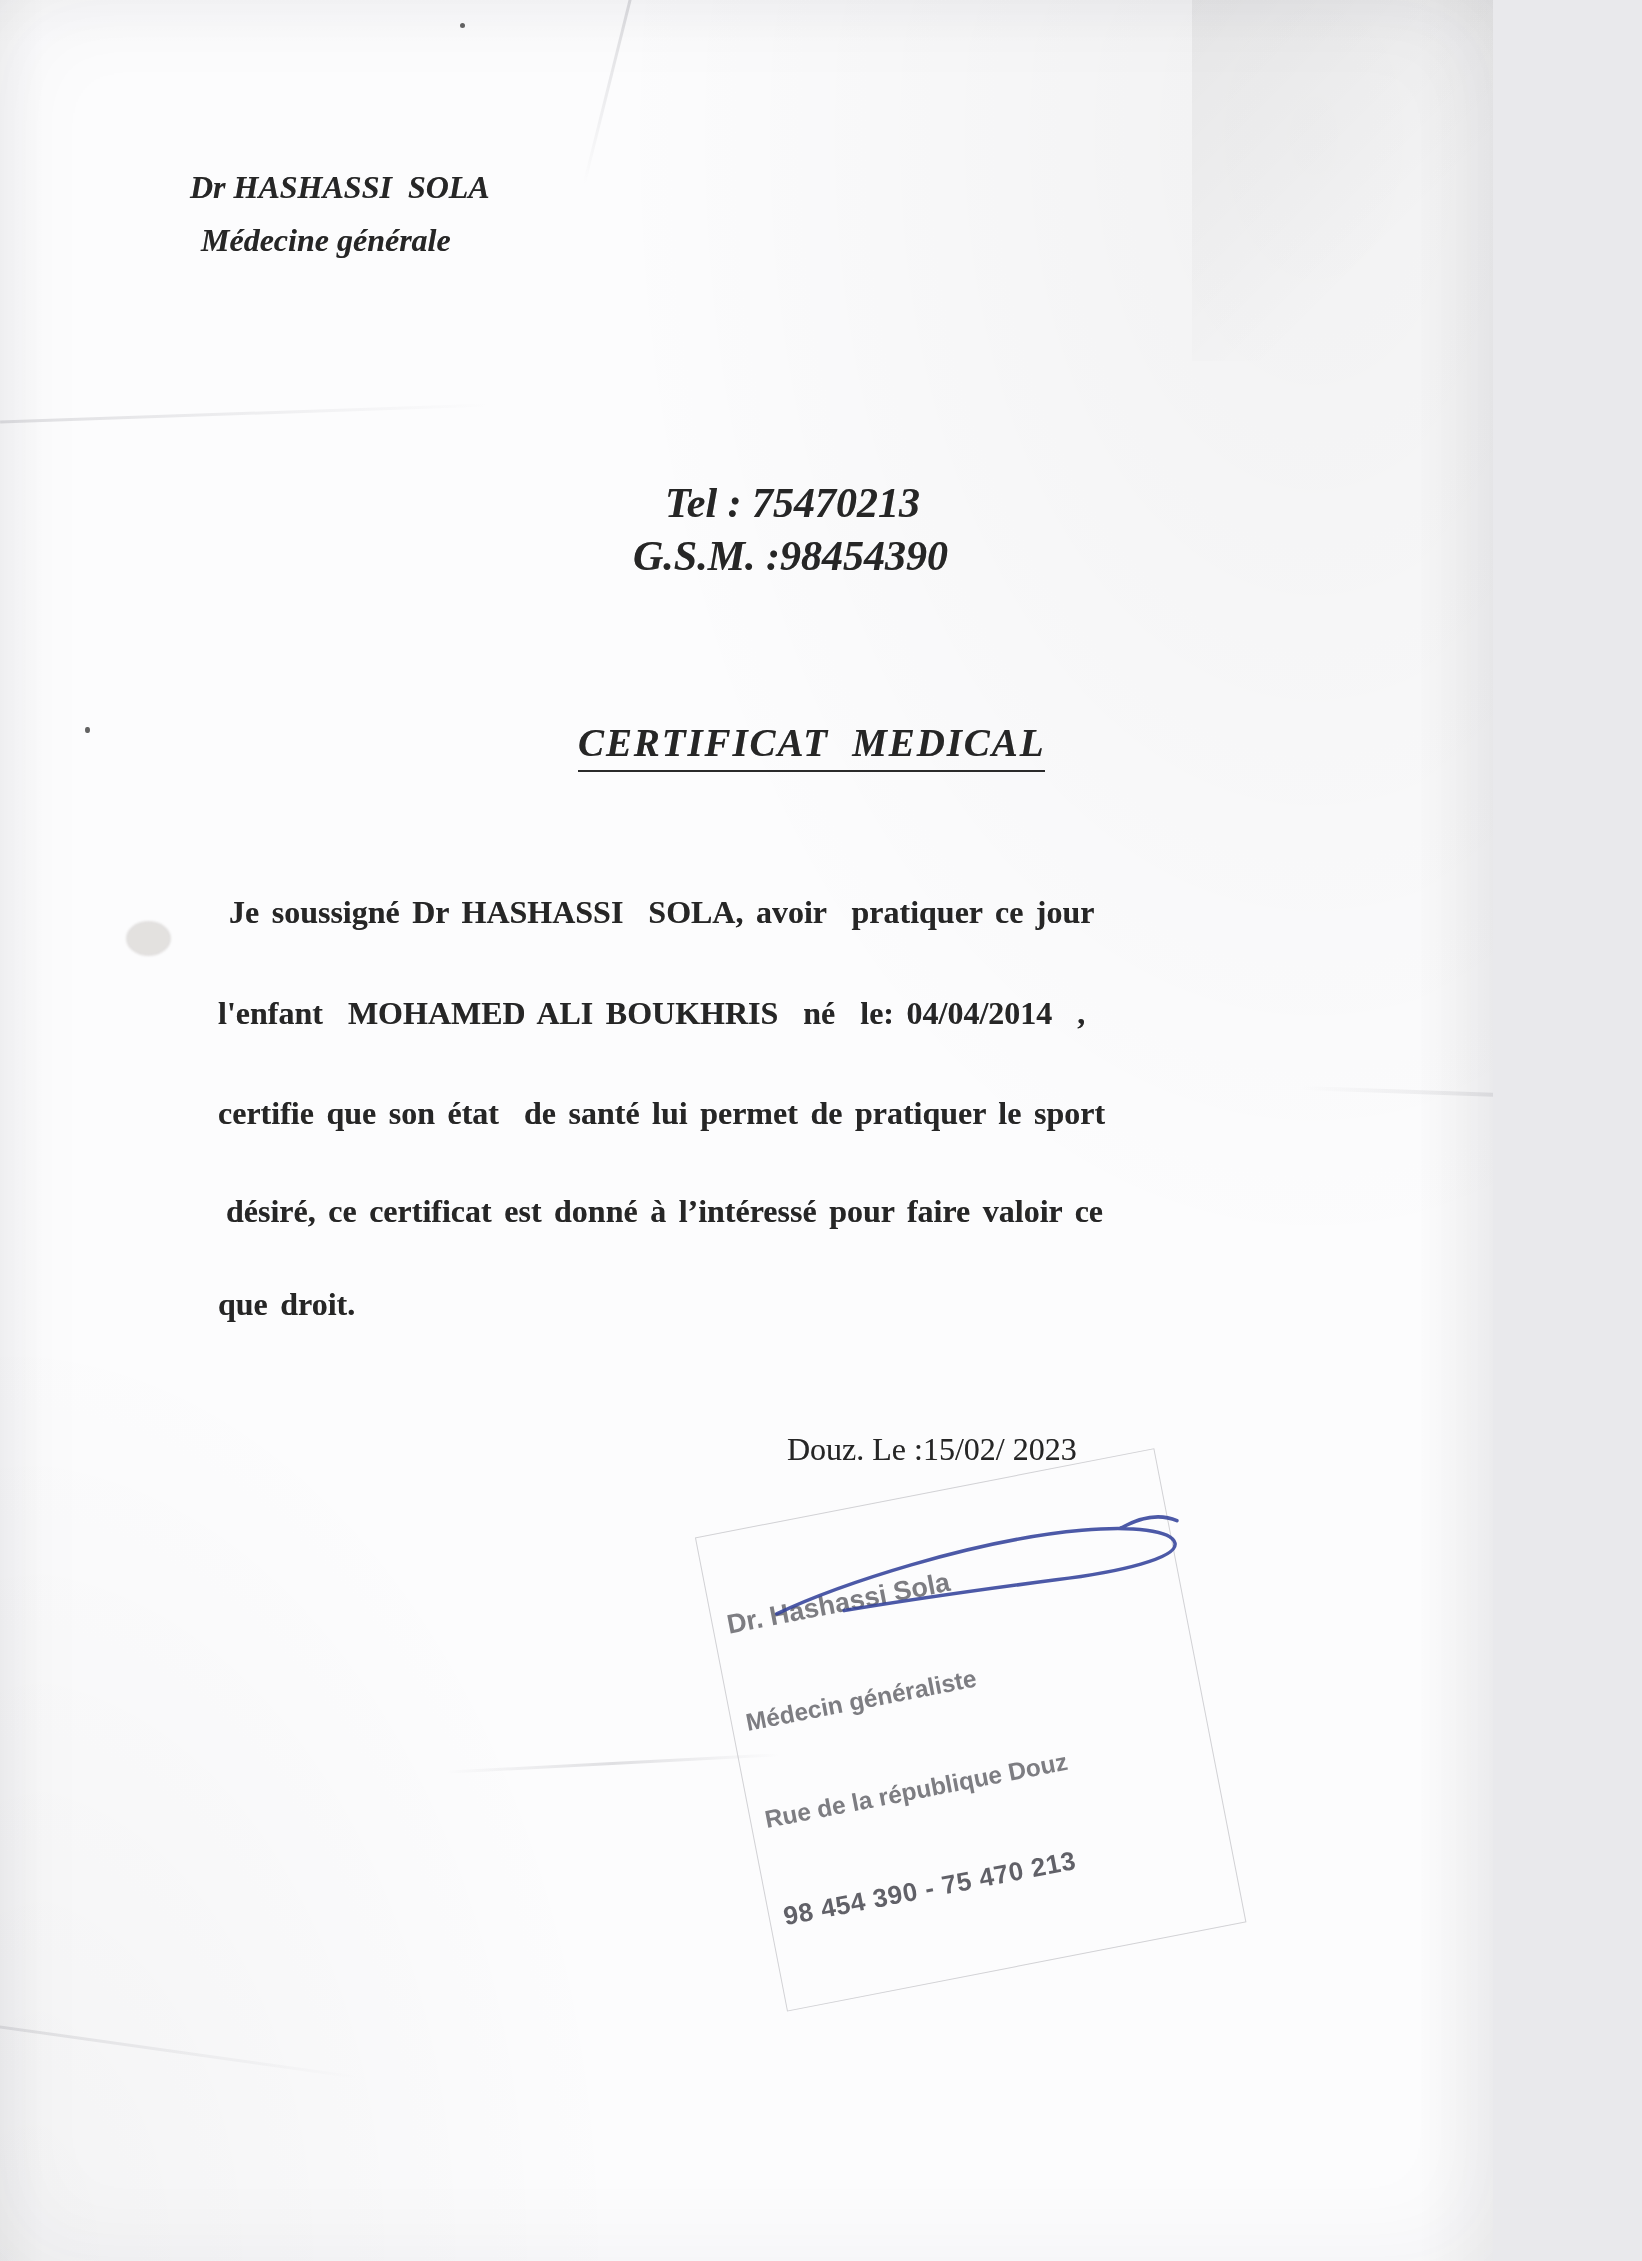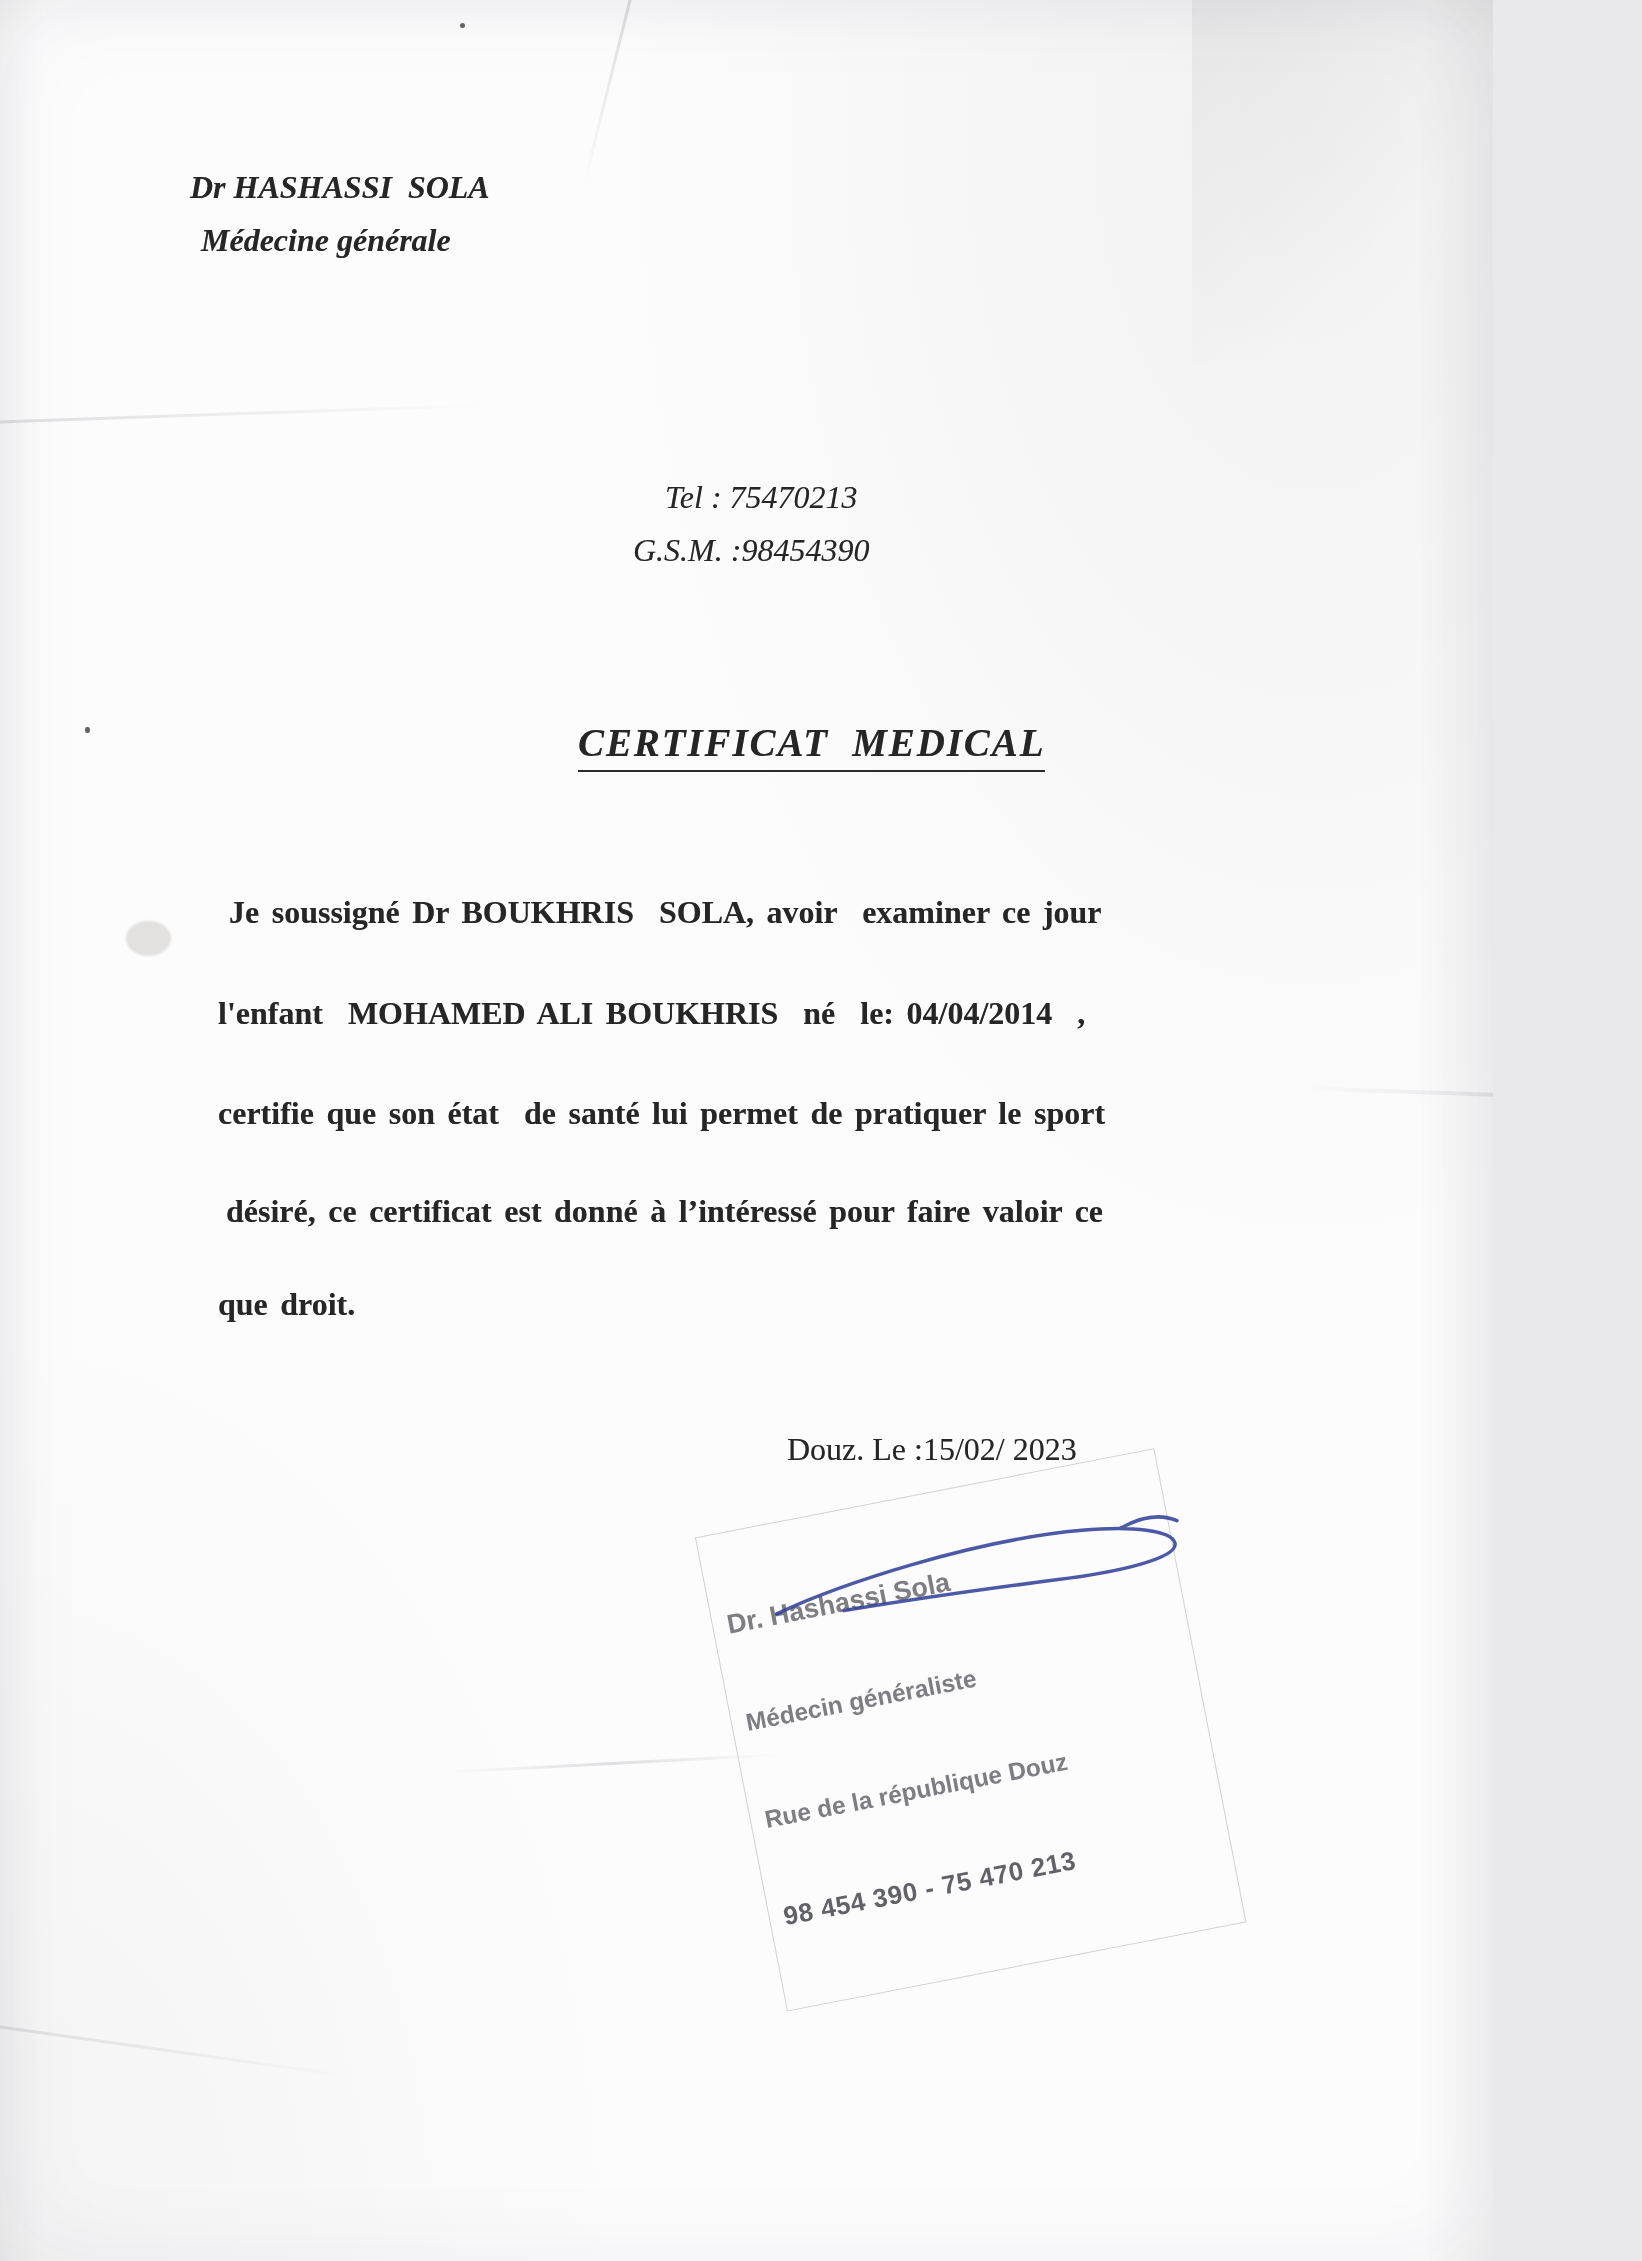--- a/index.html
+++ b/index.html
@@ -27,23 +27,23 @@
     position: absolute;
     white-space: pre;
     text-shadow: 0 0 0.6px rgba(30,30,30,0.35);
   }
   .hdr {
     font-weight: bold;
     font-style: italic;
     font-size: 32px;
   }
   .tel {
-    font-weight: normal;
+    font-weight: bold;
     font-style: italic;
-    font-size: 32px;
+    font-size: 42px;
   }
   .title {
     font-weight: bold;
     font-style: italic;
     font-size: 39px;
     letter-spacing: 1.9px;
     border-bottom: 2.6px solid #2b2b2b;
     padding-bottom: 5.2px;
   }
   .body-line {
@@ -127,21 +127,21 @@
   <div class="smudge" style="left:126px; top:921px; width:45px; height:35px;"></div>
 
   <div class="txt hdr" style="left:190px; top:169px;">Dr HASHASSI  SOLA</div>
   <div class="txt hdr" style="left:201px; top:222px;">Médecine générale</div>
 
   <div class="txt tel" style="left:665px; top:479px;">Tel : 75470213</div>
   <div class="txt tel" style="left:633px; top:532px;">G.S.M. :98454390</div>
 
   <div class="txt title" style="left:536px; top:720px;margin-left:42px;">CERTIFICAT  MEDICAL</div>
 
-  <div class="txt body-line" style="left:229px; top:894px;">Je soussigné Dr BOUKHRIS  SOLA, avoir  examiner ce jour</div>
+  <div class="txt body-line" style="left:229px; top:894px;">Je soussigné Dr HASHASSI  SOLA, avoir  pratiquer ce jour</div>
   <div class="txt body-line" style="left:218px; top:995px;">l'enfant  MOHAMED ALI BOUKHRIS  né  le: 04/04/2014  ,</div>
   <div class="txt body-line" style="left:218px; top:1095px;">certifie que son état  de santé lui permet de pratiquer le sport</div>
   <div class="txt body-line" style="left:215px; top:1193px;margin-left:11px;">désiré, ce certificat est donné à l’intéressé pour faire valoir ce</div>
   <div class="txt body-line" style="left:218px; top:1286px;">que droit.</div>
 
   <div class="txt date-line" style="left:787px; top:1431px;">Douz. Le :15/02/ 2023</div>
 
   <div class="stamp">
     <div class="s1">Dr. Hashassi Sola</div>
     <div class="s2">Médecin généraliste</div>

